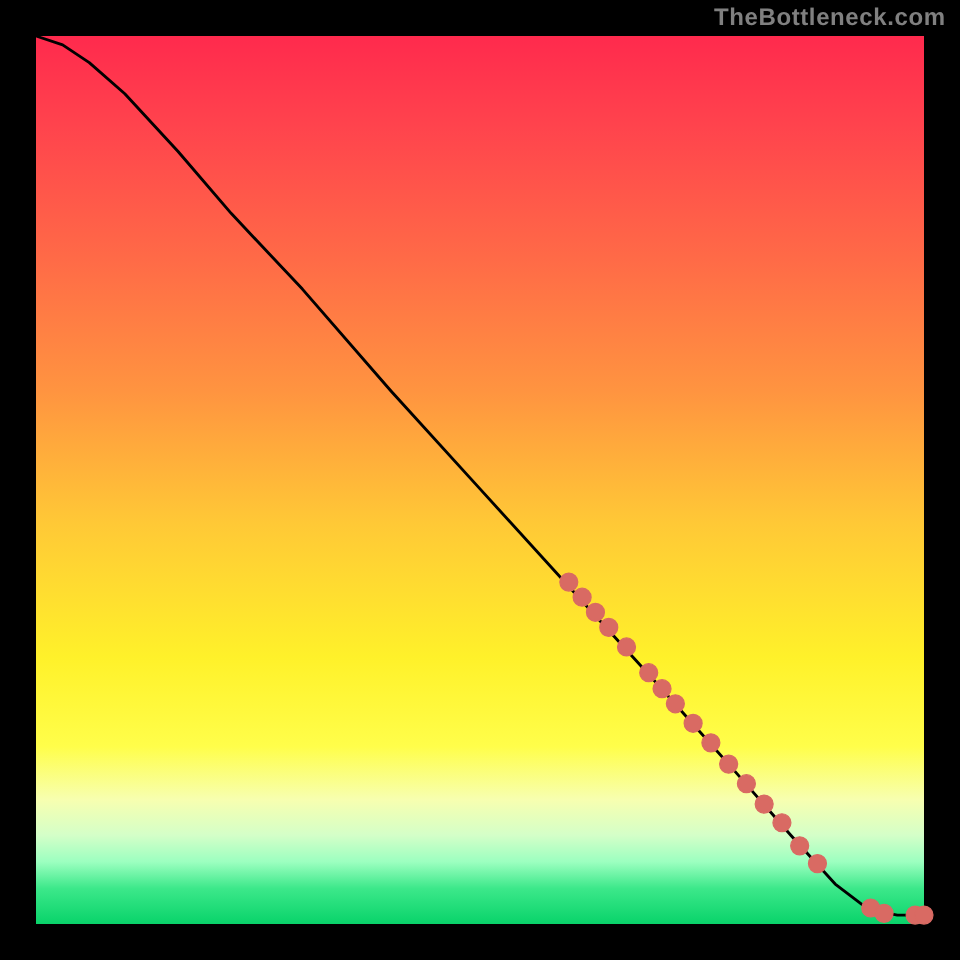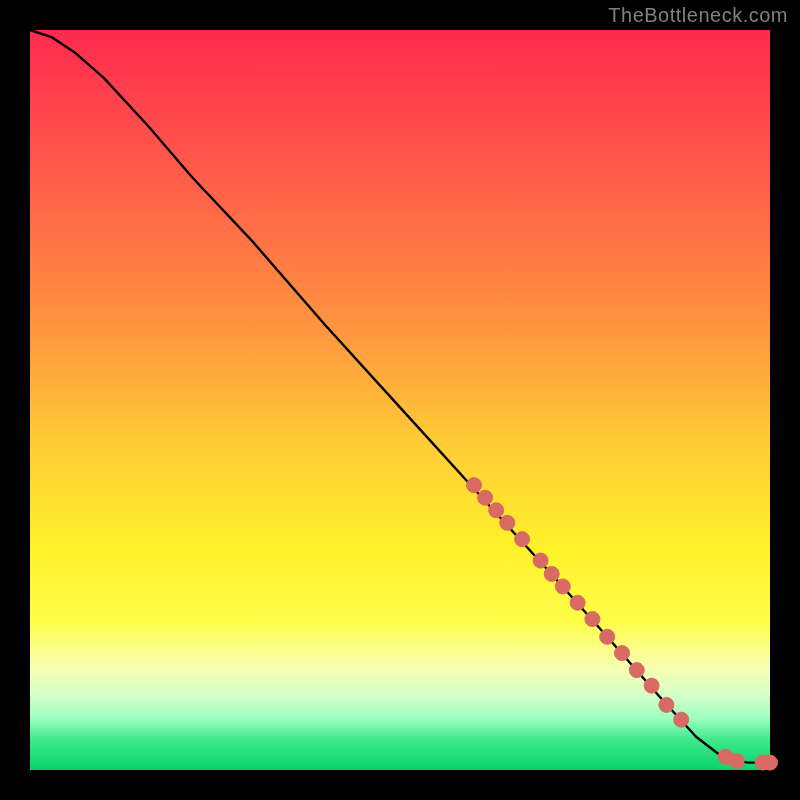--- a/index.html
+++ b/index.html
@@ -10,21 +10,21 @@
     position: relative;
     font-family: Arial, Helvetica, sans-serif;
     overflow: hidden;
   }
   .attribution {
     position: absolute;
     top: 4px;
     right: 12px;
     color: #808080;
     font-size: 20px;
-    font-weight: 400;
+    font-weight: 700;
     letter-spacing: 0.5px;
     z-index: 10;
   }
   .plot-area {
     position: absolute;
     left: 30px;
     top: 30px;
     width: 740px;
     height: 740px;
     

